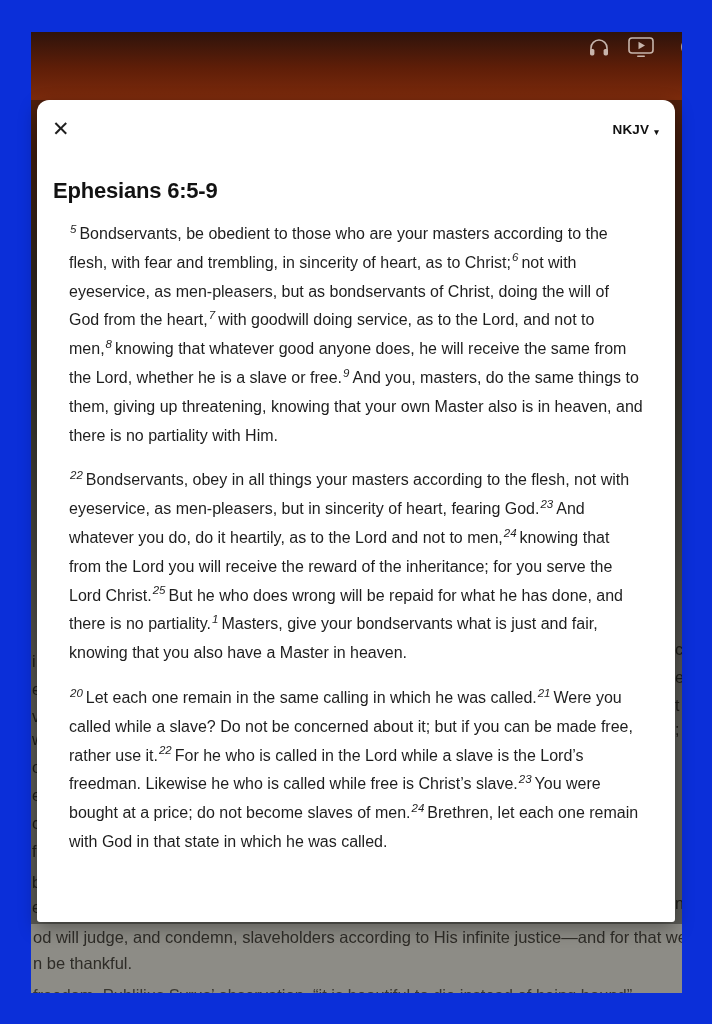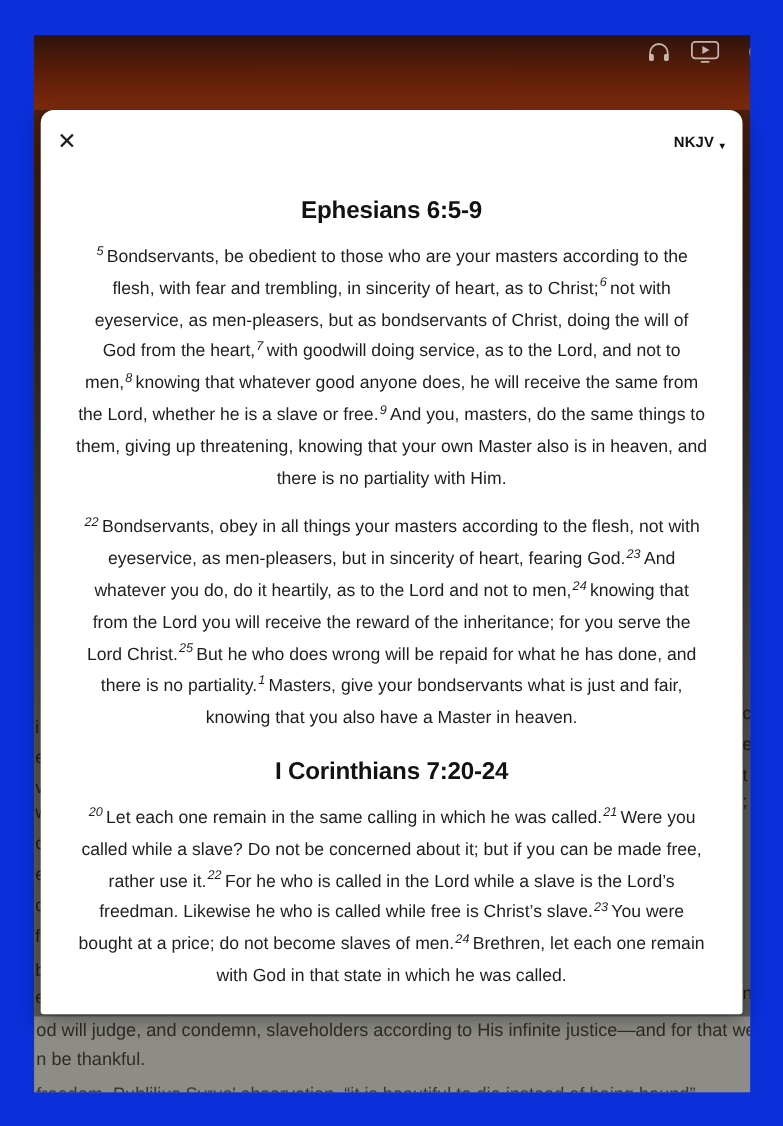--- a/index.html
+++ b/index.html
@@ -39,21 +39,21 @@
     font-size:21px;font-weight:300;line-height:20px;color:#1f1f1f;
     font-family:"Liberation Sans",sans-serif;
   }
   .version-btn{
     background:none;border:none;padding:0;cursor:pointer;
     display:flex;align-items:flex-end;gap:5px;
     font-family:"Liberation Sans",sans-serif;
     font-size:13.5px;font-weight:700;letter-spacing:.2px;color:#111;
   }
   .version-btn .caret{font-size:9px;line-height:1;color:#111;}
-  .content{padding:0 16px 0 16px;text-align:center;}
+  .content{padding:0 16px 0 16px;}
   .ref{
     font-size:22px;font-weight:700;color:#121212;letter-spacing:-.2px;
     margin:32px 0 15px;line-height:26px;
   }
   .ref + .ref, .verses + .ref{margin-top:20px;}
   .verses{
     font-size:16px;line-height:28.8px;color:#1e1e1e;margin:16px;
   }
   .vnum{
     font-style:italic;font-size:11.5px;vertical-align:super;line-height:0;
@@ -113,16 +113,15 @@
     <button class="close-btn">✕</button>
     <button class="version-btn">
       <span>NKJV</span>
       <span class="caret">▾</span>
     </button>
   </div>
   <div class="content" id="passages">
       <h2 class="ref">Ephesians 6:5-9</h2>
       <p class="verses"><sup class="vnum">5</sup>Bondservants, be obedient to those who are your masters according to the flesh, with fear and trembling, in sincerity of heart, as to Christ;<sup class="vnum">6</sup>not with eyeservice, as men-pleasers, but as bondservants of Christ, doing the will of God from the heart,<sup class="vnum">7</sup>with goodwill doing service, as to the Lord, and not to men,<sup class="vnum">8</sup>knowing that whatever good anyone does, he will receive the same from the Lord, whether he is a slave or free.<sup class="vnum">9</sup>And you, masters, do the same things to them, giving up threatening, knowing that your own Master also is in heaven, and there is no partiality with Him.</p>
       <p class="verses"><sup class="vnum">22</sup>Bondservants, obey in all things your masters according to the flesh, not with eyeservice, as men-pleasers, but in sincerity of heart, fearing God.<sup class="vnum">23</sup>And whatever you do, do it heartily, as to the Lord and not to men,<sup class="vnum">24</sup>knowing that from the Lord you will receive the reward of the inheritance; for you serve the Lord Christ.<sup class="vnum">25</sup>But he who does wrong will be repaid for what he has done, and there is no partiality.<sup class="vnum">1</sup>Masters, give your bondservants what is just and fair, knowing that you also have a Master in heaven.</p>
-      <h2 class="ref">I Corinthians 7:20-24</h2>
       <p class="verses"><sup class="vnum">20</sup>Let each one remain in the same calling in which he was called.<sup class="vnum">21</sup>Were you called while a slave? Do not be concerned about it; but if you can be made free, rather use it.<sup class="vnum">22</sup>For he who is called in the Lord while a slave is the Lord’s freedman. Likewise he who is called while free is Christ’s slave.<sup class="vnum">23</sup>You were bought at a price; do not become slaves of men.<sup class="vnum">24</sup>Brethren, let each one remain with God in that state in which he was called.</p>
     </div>
 </div>
 
 </body></html>

